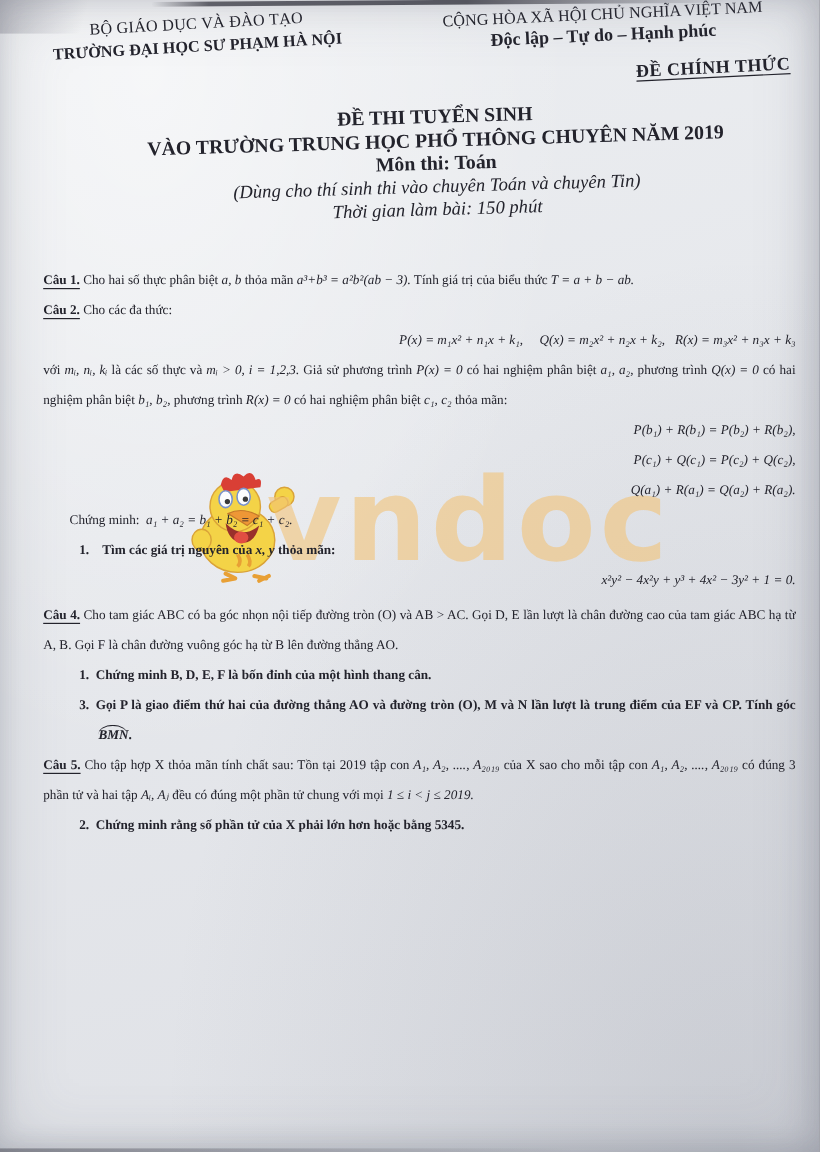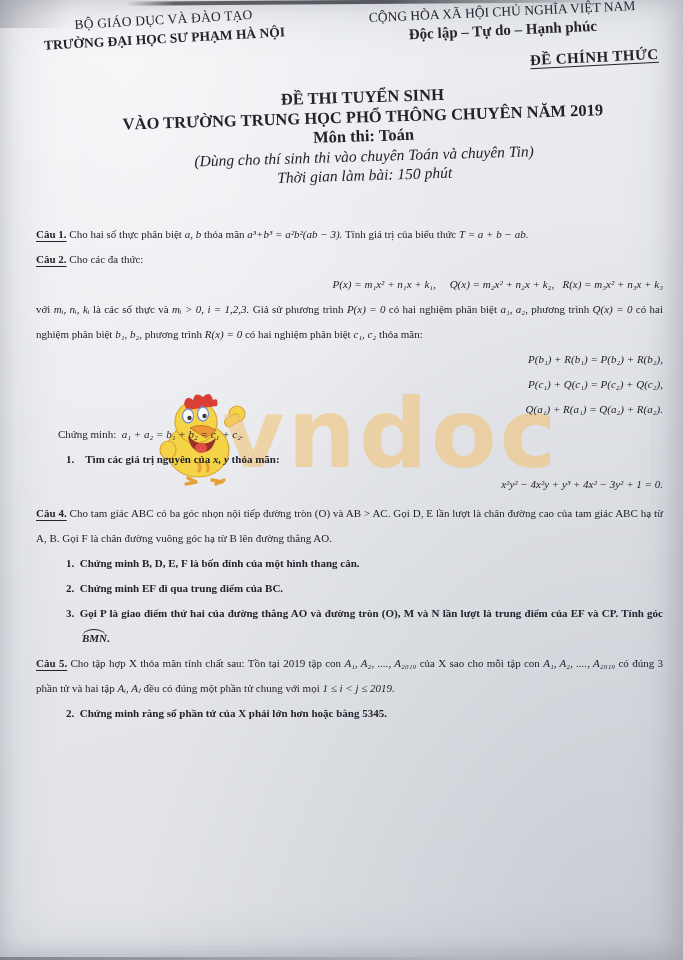--- a/index.html
+++ b/index.html
@@ -107,18 +107,17 @@
     <div class="center"><span class="seg-math">P(x) = m₁x² + n₁x + k₁,  Q(x) = m₂x² + n₂x + k₂,  R(x) = m₃x² + n₃x + k₃</span></div>
     <div class="para"><span class="seg-plain">với </span><span class="seg-math">mᵢ, nᵢ, kᵢ</span><span class="seg-plain"> là các số thực và </span><span class="seg-math">mᵢ &gt; 0, i = 1,2,3.</span><span class="seg-plain"> Giả sử phương trình </span><span class="seg-math">P(x) = 0</span><span class="seg-plain"> có hai nghiệm phân biệt </span><span class="seg-math">a₁, a₂,</span><span class="seg-plain"> phương trình </span><span class="seg-math">Q(x) = 0</span><span class="seg-plain"> có hai nghiệm phân biệt </span><span class="seg-math">b₁, b₂,</span><span class="seg-plain"> phương trình </span><span class="seg-math">R(x) = 0</span><span class="seg-plain"> có hai nghiệm phân biệt </span><span class="seg-math">c₁, c₂</span><span class="seg-plain"> thỏa mãn:</span></div>
     <div class="center"><span class="seg-math">P(b₁) + R(b₁) = P(b₂) + R(b₂),</span></div>
     <div class="center"><span class="seg-math">P(c₁) + Q(c₁) = P(c₂) + Q(c₂),</span></div>
     <div class="center"><span class="seg-math">Q(a₁) + R(a₁) = Q(a₂) + R(a₂).</span></div>
     <div class="indent"><span class="seg-plain">Chứng minh: </span><span class="seg-math">a₁ + a₂ = b₁ + b₂ = c₁ + c₂.</span></div>
     <div class="item"><span class="seg-plain">1. Tìm các giá trị nguyên của </span><span class="seg-math">x, y</span><span class="seg-plain"> thỏa mãn:</span></div>
     <div class="center"><span class="seg-math">x²y² − 4x²y + y³ + 4x² − 3y² + 1 = 0.</span></div>
     <div class="para mt4"><span class="seg-label">Câu 4.</span><span class="seg-plain"> Cho tam giác ABC có ba góc nhọn nội tiếp đường tròn (O) và AB &gt; AC. Gọi D, E lần lượt là chân đường cao của tam giác ABC hạ từ A, B. Gọi F là chân đường vuông góc hạ từ B lên đường thẳng AO.</span></div>
     <div class="item"><span class="seg-plain">1. Chứng minh B, D, E, F là bốn đỉnh của một hình thang cân.</span></div>
-    <div class="item"><span class="seg-plain">2. Chứng minh EF đi qua trung điểm của BC.</span></div>
     <div class="item"><span class="seg-plain">3. Gọi P là giao điểm thứ hai của đường thẳng AO và đường tròn (O), M và N lần lượt là trung điểm của EF và CP. Tính góc </span><span class="seg-arc">BMN</span><span class="seg-plain">.</span></div>
     <div class="para"><span class="seg-label">Câu 5.</span><span class="seg-plain"> Cho tập hợp X thỏa mãn tính chất sau: Tồn tại 2019 tập con </span><span class="seg-math">A₁, A₂, ...., A₂₀₁₉</span><span class="seg-plain"> của X sao cho mỗi tập con </span><span class="seg-math">A₁, A₂, ...., A₂₀₁₉</span><span class="seg-plain"> có đúng 3 phần tử và hai tập </span><span class="seg-math">Aᵢ, Aⱼ</span><span class="seg-plain"> đều có đúng một phần tử chung với mọi </span><span class="seg-math">1 ≤ i &lt; j ≤ 2019.</span></div>
     <div class="item"><span class="seg-plain">2. Chứng minh rằng số phần tử của X phải lớn hơn hoặc bằng 5345.</span></div>
   </div>
 </div>
 
 </body></html>

